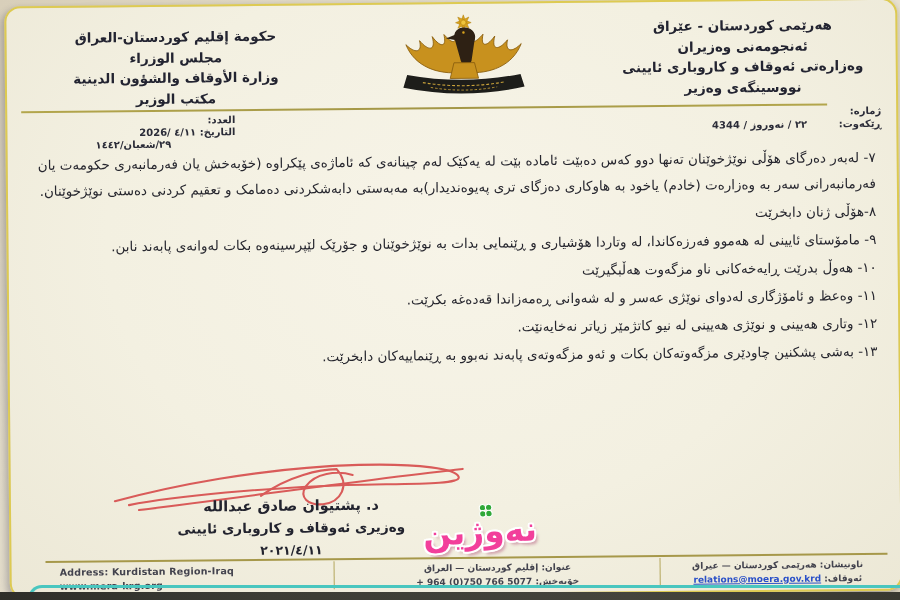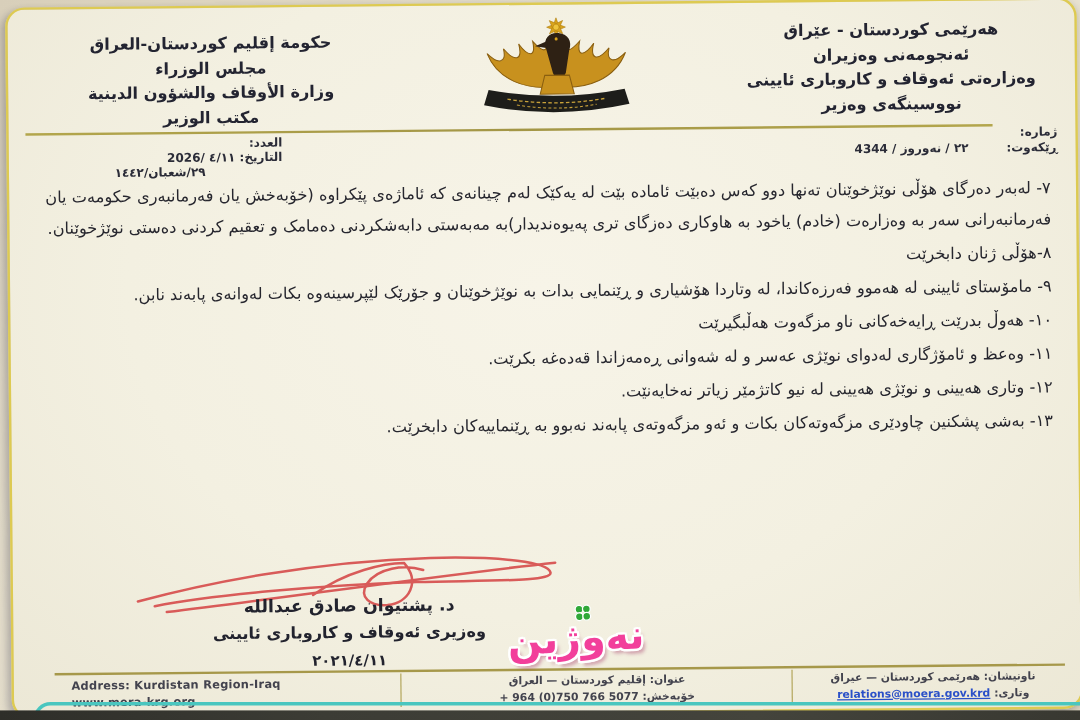--- a/index.html
+++ b/index.html
@@ -174,21 +174,21 @@
       <div>عنوان: إقليم كوردستان — العراق</div>
       <div>
         <span>خۆبەخش:</span>
         <span dir="ltr">+ 964 (0)750 766 5077</span>
       </div>
     </div>
 
     <div class="ft-ku">
       <div>ناونیشان: هەرێمی کوردستان — عیراق</div>
       <div>
-        <span>وتاری:</span>
+        <span>ئەوقاف:</span>
         <span dir="ltr" class="email-link">relations@moera.gov.krd</span>
       </div>
     </div>
 
   </div>
 
   <div class="watermark">
     <div class="wm-text">نەوژین</div>
     <svg class="wm-clover" viewBox="-10 -10 20 20">
       <g fill="#2fa838" stroke="#ffffff" stroke-width="1.2">

